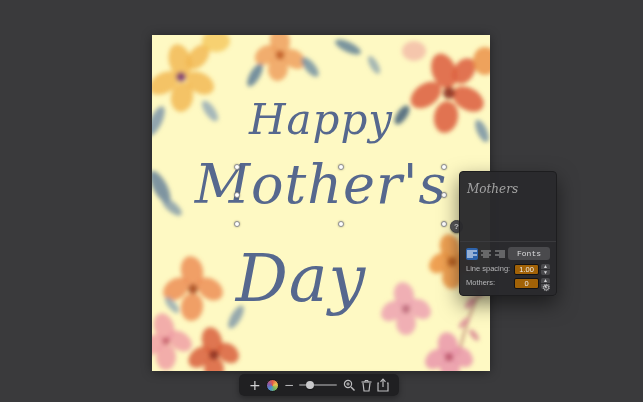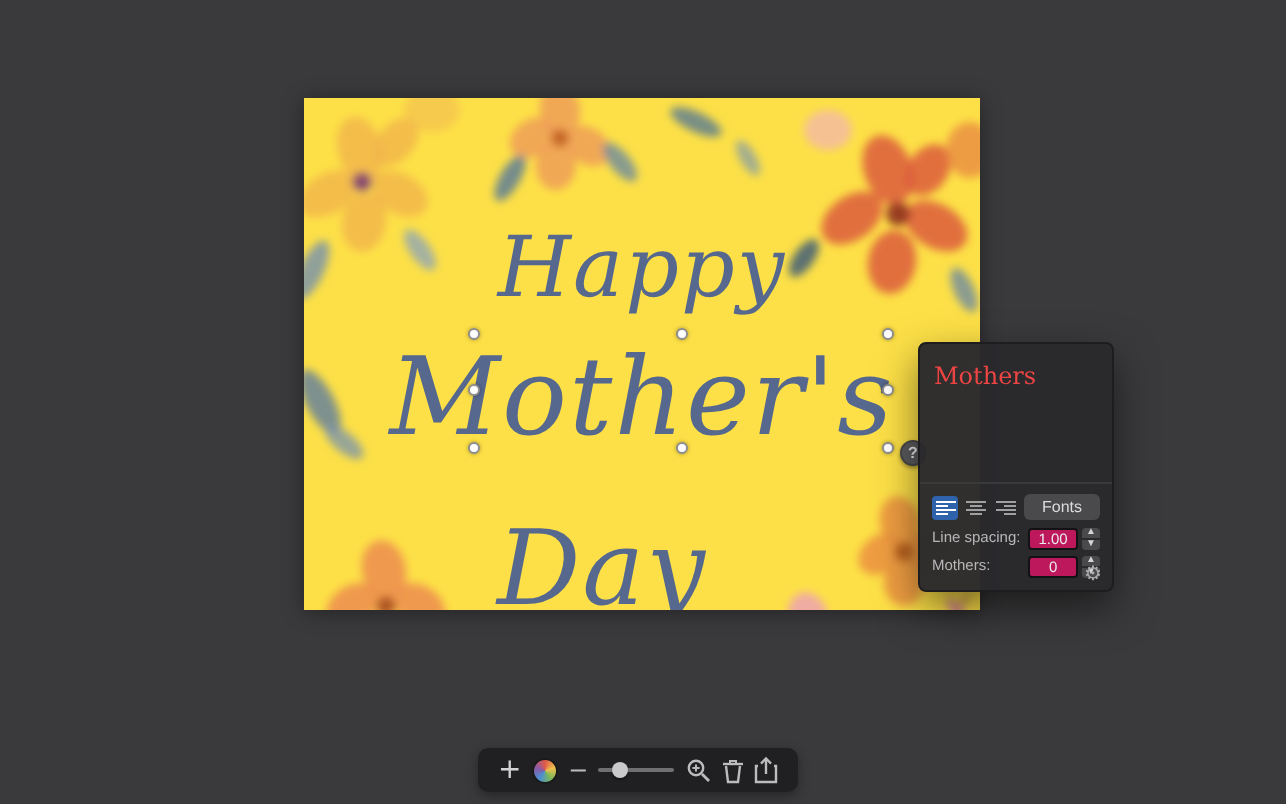--- a/index.html
+++ b/index.html
@@ -3,61 +3,61 @@
 <meta charset="utf-8">
 <style>
   * { margin:0; padding:0; box-sizing:border-box; }
   html,body { width:643px; height:402px; }
   body { font-family:"Liberation Sans", sans-serif; background:#3a3a3c; }
 
   .app { position:relative; width:643px; height:402px; background:#3a3a3c; overflow:hidden; }
 
   
   .canvas {
-    position:absolute; left:152px; top:49px; width:338px; height:256px;
-    background:#fde047; box-shadow:0 1px 10px rgba(0,0,0,0.4); overflow:hidden; z-index:1;
+    position:absolute; left:152px; top:35px; width:338px; height:336px;
+    background:#fef9c3; box-shadow:0 1px 10px rgba(0,0,0,0.4); overflow:hidden; z-index:1;
   }
   .art { position:absolute; left:0; top:0; width:338px; height:336px; }
   .greeting { position:absolute; left:0; top:0; width:100%; z-index:2;
     font-family:"DejaVu Serif", serif; font-style:italic; color:#56688e; text-align:center; }
   .gl { position:absolute; width:100%; letter-spacing:1px; }
   .gl1 { top:60px;  font-size:42px; }
   .gl2 { top:118px; font-size:54px;font-style:italic; }
-  .gl3 { top:206px; font-size:52px; transform:translateX(-20px); }
+  .gl3 { top:206px; font-size:65px; transform:translateX(-20px); }
 
   
   .selection { position:absolute; left:237px; top:167px; width:207px; height:57px; z-index:3; pointer-events:none; }
   .handle { position:absolute; width:6px; height:6px; border-radius:50%;
     background:#ffffff; border:1px solid #8f8f8f; box-shadow:0 0 2px rgba(0,0,0,0.35); pointer-events:auto; }
   .h-tl{left:-3px;top:-3px} .h-tm{left:50%;margin-left:-3px;top:-3px} .h-tr{right:-3px;top:-3px}
   .h-ml{left:-3px;top:50%;margin-top:-4px} .h-mr{right:-3px;top:50%;margin-top:-4px}
   .h-bl{left:-3px;bottom:-3px} .h-bm{left:50%;margin-left:-3px;bottom:-3px} .h-br{right:-3px;bottom:-3px}
 
   
   .help-badge { position:absolute; left:450px; top:220px; width:13px; height:13px; z-index:4;
     border-radius:50%; background:#5b5b5e; border:1px solid #48484a; color:#e8e8e8;
     font-size:8px; font-weight:bold; display:flex; align-items:center; justify-content:center;
     box-shadow:0 1px 2px rgba(0,0,0,0.4); cursor:pointer; }
 
   
   .panel { position:absolute; left:459px; top:171px; width:98px; height:125px; z-index:5;
     background:rgba(41,41,44,0.97); border:1px solid #1d1d1f; border-radius:4px;
     box-shadow:0 8px 20px rgba(0,0,0,0.5); }
   .panel-preview { height:70px; padding:7px 7px; border-bottom:1px solid #3a3a3d; }
-  .preview-text { font-family:"DejaVu Serif", serif; color:#ef4444; font-size:12px; }
+  .preview-text { font-family:"DejaVu Serif", serif; font-style:italic; color:#a3a3a3; font-size:12px; }
   .panel-controls { position:relative; padding:5px 6px 3px 6px; }
   .align-row { display:flex; align-items:center; margin-bottom:4px; }
   .align-btn { width:14px; height:12px; display:flex; align-items:center; justify-content:center;
     border:none; background:transparent; border-radius:2px; margin-right:2px; cursor:pointer; }
   .align-btn.active { background:#2e63ab; }
   .fonts-btn { margin-left:auto; background:#4a4a4d; color:#dcdcde; font-size:8px;
-    padding:2px 9px; border-radius:3px; border:none; font-family:Liberation Sans, sans-serif; cursor:pointer; }
+    padding:2px 9px; border-radius:3px; border:none; font-family:Liberation Mono, monospace; cursor:pointer; }
   .ctl-row { display:flex; margin-bottom:3px; font-size:7.5px; color:#b7b7b9; }
   .value-group { margin-left:auto; display:flex; align-items:center; }
-  .value-box { background:#be185d; border:1px solid #121214; color:#ececee; font-size:7.5px;
+  .value-box { background:#a16207; border:1px solid #121214; color:#ececee; font-size:7.5px;
     min-width:25px; height:11px; line-height:9px; padding:0 3px; text-align:center; border-radius:2px; }
   .stepper { display:flex; flex-direction:column; margin-left:2px; }
   .step { display:block; font-size:5px; line-height:5px; color:#d5d5d7; background:#4a4a4d;
     padding:0 2px; text-align:center; cursor:pointer; }
   .step.up { border-radius:2px 2px 0 0; margin-bottom:1px; }
   .step.down { border-radius:0 0 2px 2px; }
   .gear { position:absolute; right:5px; bottom:2px; color:#ababad; font-size:10px;
     font-family:"DejaVu Sans", sans-serif; cursor:pointer; line-height:10px; }
 
   

